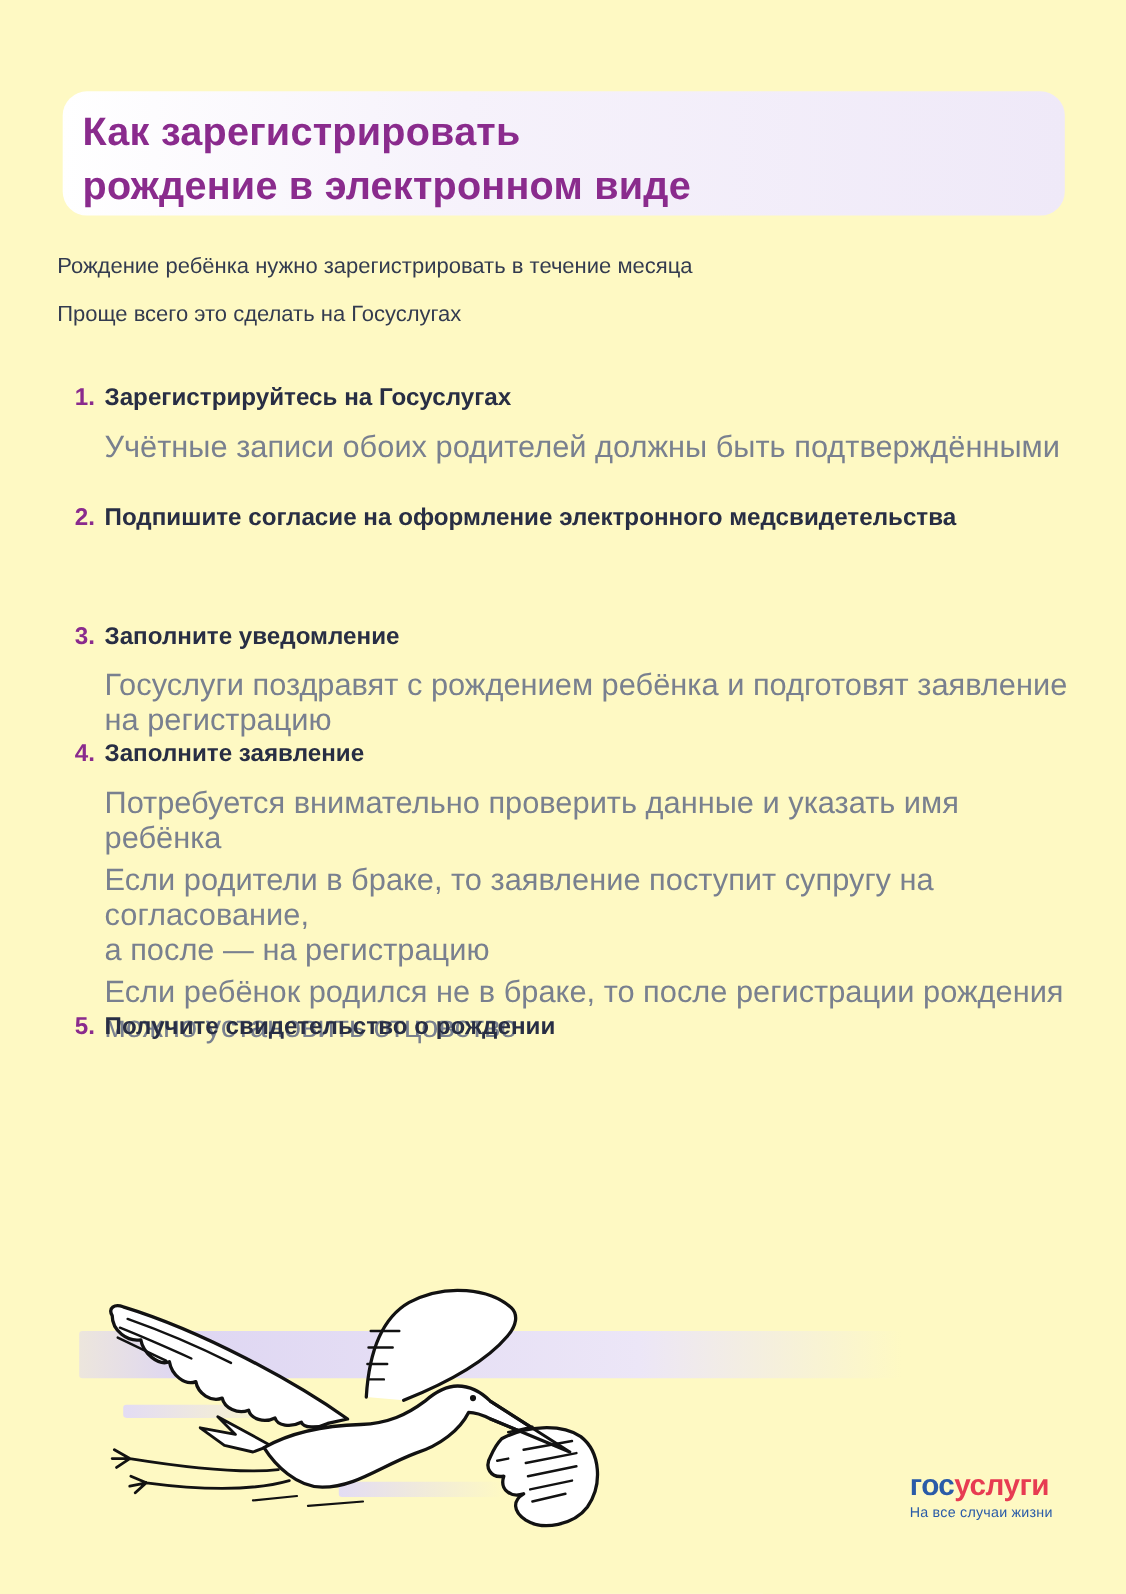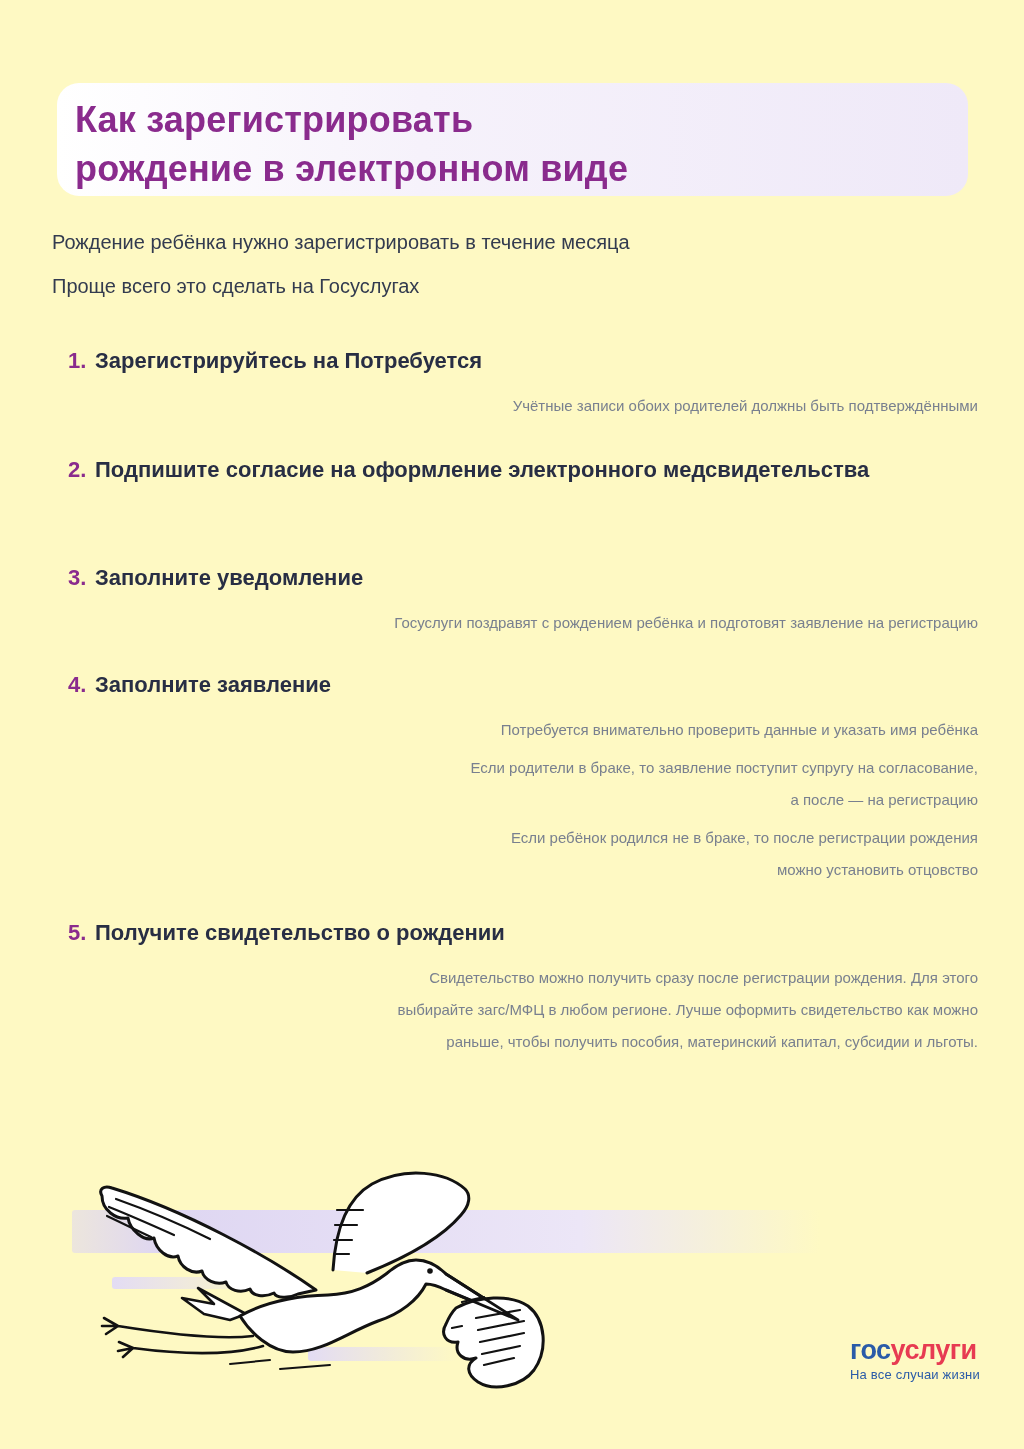--- a/index.html
+++ b/index.html
@@ -14,36 +14,36 @@
 
   
   .intro{position:absolute;left:52px;top:228px;font-size:20px;color:#333b4f;line-height:28px;}
   .intro p{margin:0 0 16px 0;}
 
   
   .step{position:absolute;left:68px;width:910px;}
   .step-head{display:flex;font-size:22px;font-weight:bold;line-height:30px;}
   .step-num{color:#8a2b8d;width:27px;flex:none;}
   .step-heading{color:#282e44;}
-  .step p{margin:14px 0 0 27px;font-size:15px;line-height:32px;color:#79808f;white-space:pre-line;text-align:right;}
+  .step p{margin:14px 0 0 27px;font-size:28px;line-height:32px;color:#79808f;white-space:pre-line;}
   .step p + p{margin-top:6px;}
 
   
   .band{position:absolute;border-radius:3px;}
   .band1{left:72px;top:1210px;width:748px;height:43px;
          background:linear-gradient(90deg,rgba(222,214,242,.55) 0%,#ded6f2 12%,#ece6f7 68%,rgba(244,241,251,0) 100%);}
   .band2{left:112px;top:1277px;width:162px;height:12px;
          background:linear-gradient(90deg,#e3dcf4 0%,rgba(238,233,248,0) 100%);}
   .band3{left:308px;top:1347px;width:150px;height:14px;
          background:linear-gradient(90deg,#e3dcf4 0%,rgba(238,233,248,0) 100%);}
 
   .stork{position:absolute;left:78px;top:1168px;width:480px;height:232px;}
 
   
-  .logo{position:absolute;left:850px;top:1336px;}
+  .logo{position:absolute;left:827px;top:1336px;}
   .logo-main{font-size:27px;font-weight:bold;letter-spacing:-0.5px;line-height:28px;}
   .logo-gos{color:#2a5ba8;}
   .logo-uslugi{color:#e73b52;}
   .logo-tag{font-size:13px;color:#2a5ba8;margin-top:3px;letter-spacing:.2px;}
 </style>
 </head>
 <body>
 
 <div class="page">
 
@@ -52,21 +52,21 @@
 рождение в электронном виде</div>
 
   <div class="intro">
     <p>Рождение ребёнка нужно зарегистрировать в течение месяца</p>
     <p>Проще всего это сделать на Госуслугах</p>
   </div>
 
   <div class="step" style="top:346px">
     <div class="step-head">
       <span class="step-num">1.</span>
-      <span class="step-heading">Зарегистрируйтесь на Потребуется</span>
+      <span class="step-heading">Зарегистрируйтесь на Госуслугах</span>
     </div>
     <p>Учётные записи обоих родителей должны быть подтверждёнными</p>
   </div>
 
   <div class="step" style="top:455px">
     <div class="step-head">
       <span class="step-num">2.</span>
       <span class="step-heading">Подпишите согласие на оформление электронного медсвидетельства</span>
     </div>
   </div>
@@ -89,23 +89,20 @@
 а после — на регистрацию</p>
     <p>Если ребёнок родился не в браке, то после регистрации рождения
 можно установить отцовство</p>
   </div>
 
   <div class="step" style="top:918px">
     <div class="step-head">
       <span class="step-num">5.</span>
       <span class="step-heading">Получите свидетельство о рождении</span>
     </div>
-    <p>Свидетельство можно получить сразу после регистрации рождения. Для этого
-выбирайте загс/МФЦ в любом регионе. Лучше оформить свидетельство как можно
-раньше, чтобы получить пособия, материнский капитал, субсидии и льготы.</p>
   </div>
 
   <div class="band band1"></div>
   <div class="band band2"></div>
   <div class="band band3"></div>
 
   <svg class="stork" viewBox="0 0 480 232" fill="none" stroke="#121212" stroke-width="3" stroke-linecap="round" stroke-linejoin="round">
 
     <path d="M 255,102 C 257,68 266,32 294,16 C 328,-2 368,4 387,21 C 393,27 392,37 383,47 C 361,73 319,93 289,105" fill="#ffffff"></path>
     <path d="M 259,42 h 26 M 257,57 h 22 M 256,72 h 18 M 257,86 h 14" stroke-width="2.2"></path>

